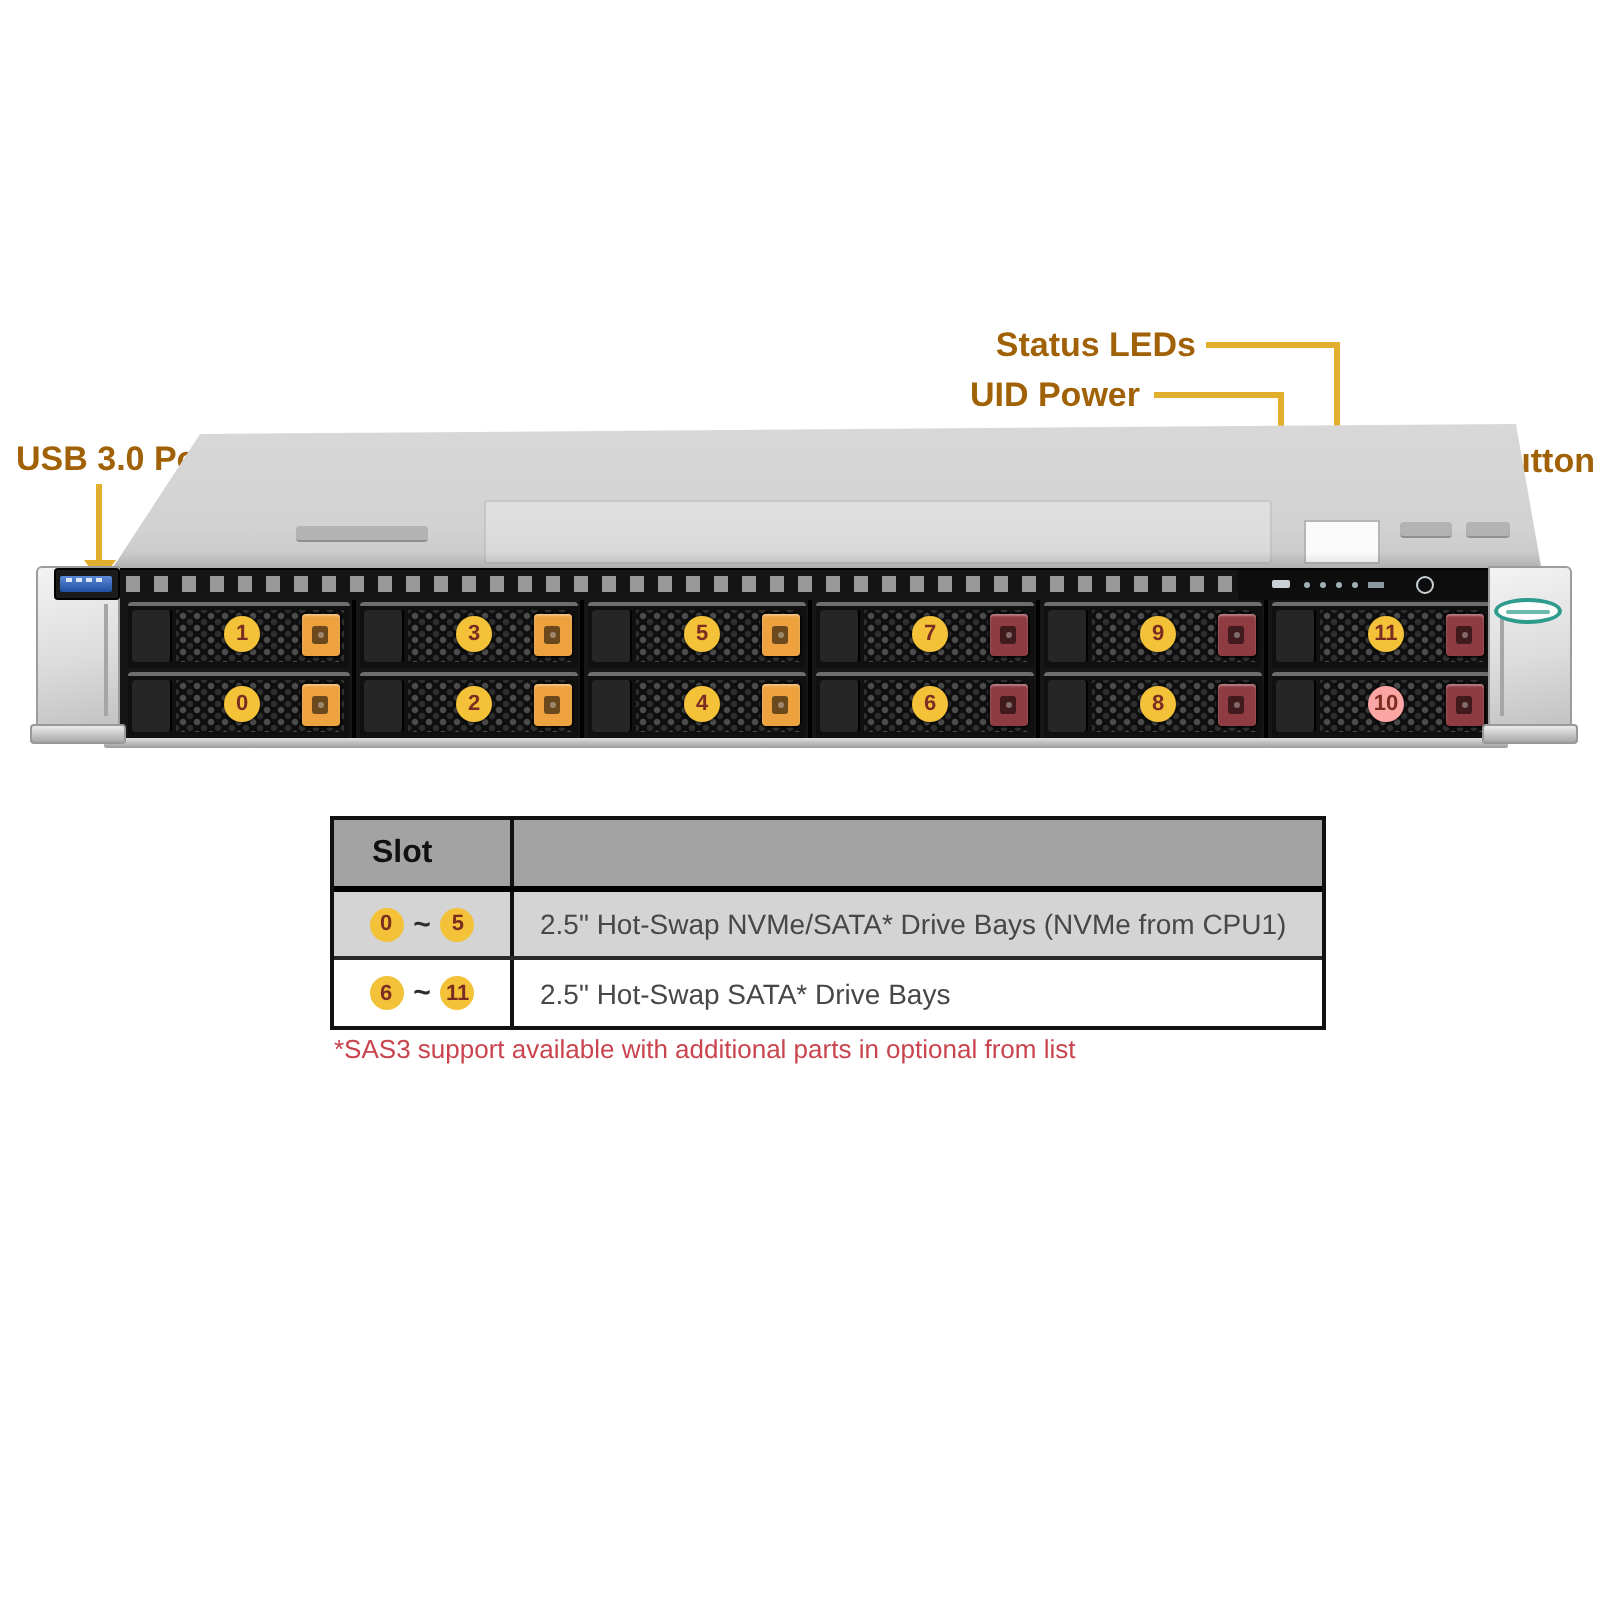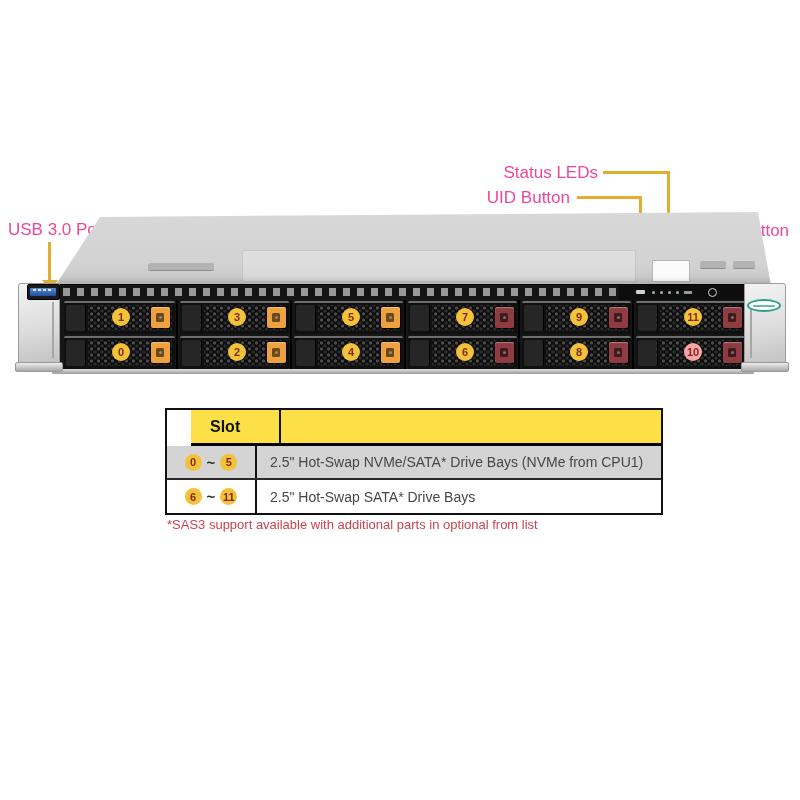--- a/index.html
+++ b/index.html
@@ -2,21 +2,21 @@
 <html style="--callout: #e2ae2e; --footnote: #c9444e; --rowshade: #d4d4d4;"><head>
 <meta charset="utf-8">
 <style>
   html,body{margin:0;padding:0;background:#ffffff;}
   .canvas{
     position:relative;width:800px;height:800px;background:#fff;overflow:hidden;
     font-family:"Liberation Sans", sans-serif;
   }
   
   .callout-label{
-    position:absolute;font-size:17px;font-weight:400;color:#ec4899;white-space:nowrap;
+    position:absolute;font-size:17px;font-weight:700;color:#a16207;white-space:nowrap;
   }
   .lbl-usb{left:8px;top:220px;}
   .lbl-status{right:202px;top:163px;}
   .lbl-uid{right:230px;top:188px;}
   .lbl-power{left:687px;top:221px;}
   .cline{position:absolute;background:var(--callout,#e2ae2e);}
   .l-status-h{left:603px;top:171px;width:67px;height:3px;}
   .l-status-v{left:667px;top:171px;width:3px;height:118px;}
   .l-uid-h{left:577px;top:196px;width:65px;height:3px;}
   .l-uid-v{left:639px;top:196px;width:3px;height:93px;}
@@ -90,21 +90,21 @@
   .gr-left{left:52px;top:302px;height:56px;}
   .gr-right{left:750px;top:302px;height:56px;}
   .usb-port{position:absolute;left:27px;top:284px;width:33px;height:16px;background:#1b1b1b;border:1px solid #000;border-radius:2px;box-sizing:border-box;}
   .usb-inner{position:absolute;left:2px;top:3px;width:26px;height:8px;background:linear-gradient(180deg,#5d8ad8,#1f4fa0);border-radius:1px;}
   .usb-inner:after{content:"";position:absolute;left:3px;top:1px;width:18px;height:2px;background:repeating-linear-gradient(90deg,#dce6f5 0 3px,transparent 3px 5px);}
   .sm-logo{position:absolute;left:747px;top:299px;width:34px;height:13px;border:2px solid #2e9c8c;border-radius:50%;background:#fdfdfd;box-sizing:border-box;}
   .sm-logo:after{content:"";position:absolute;left:4px;top:4px;width:22px;height:2px;background:#2e9c8c;opacity:0.7;border-radius:1px;}
   
   .spec-table{position:absolute;left:165px;top:408px;width:498px;border:2px solid #111;background:#fff;box-sizing:border-box;}
   .t-row{display:flex;align-items:center;}
-  .t-head{height:33px;border-bottom:3px solid #000;background:#fde047;margin-left:24px;}
+  .t-head{height:33px;border-bottom:3px solid #000;background:#a3a3a3;}
   .t-r1{height:32px;background:var(--rowshade,#d4d4d4);border-bottom:2px solid #2a2a2a;}
   .t-r2{height:33px;background:#ffffff;}
   .c-slot{width:90px;height:100%;border-right:2px solid #111;box-sizing:border-box;display:flex;align-items:center;}
   .c-desc{flex:1;height:100%;display:flex;align-items:center;padding-left:13px;}
   .h-txt{font-size:16px;font-weight:bold;color:#111;}
   .t-head .c-slot{padding-left:19px;}
   .desc-txt{font-size:14px;color:#474747;}
   .slot-range{justify-content:center;gap:0;}
   .slot-badge{
     width:17px;height:17px;border-radius:50%;display:inline-flex;align-items:center;justify-content:center;
@@ -113,21 +113,21 @@
   .tilde{font-size:15px;font-weight:bold;color:#2c2c2c;margin:0 5px;}
   .footnote{position:absolute;left:167px;top:517px;font-size:13px;color:var(--footnote,#c9444e);}
 </style>
 </head>
 <body>
 
 <div class="canvas">
 
   <div class="callout-label lbl-usb">USB 3.0 Port</div>
   <div class="callout-label lbl-status">Status LEDs</div>
-  <div class="callout-label lbl-uid">UID Button</div>
+  <div class="callout-label lbl-uid">UID Power</div>
   <div class="callout-label lbl-power">Power Button</div>
 
   <div class="cline l-status-h"></div>
   <div class="cline l-status-v"></div>
   <div class="cline l-uid-h"></div>
   <div class="cline l-uid-v"></div>
   <div class="cline l-power-v"></div>
   <div class="cline l-usb-v"></div>
   <div class="usb-arrowhead"></div>
 

